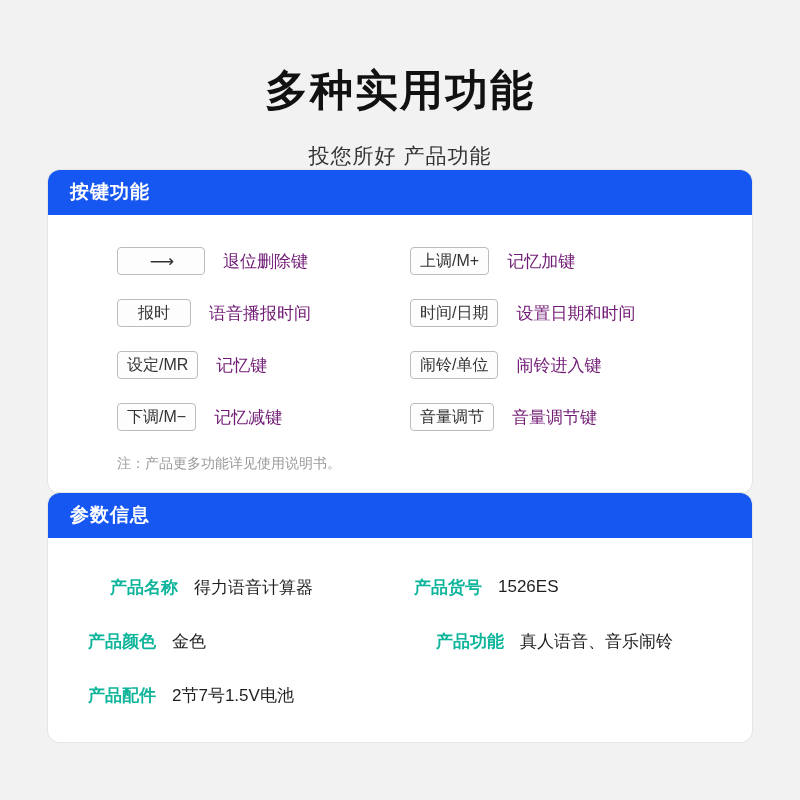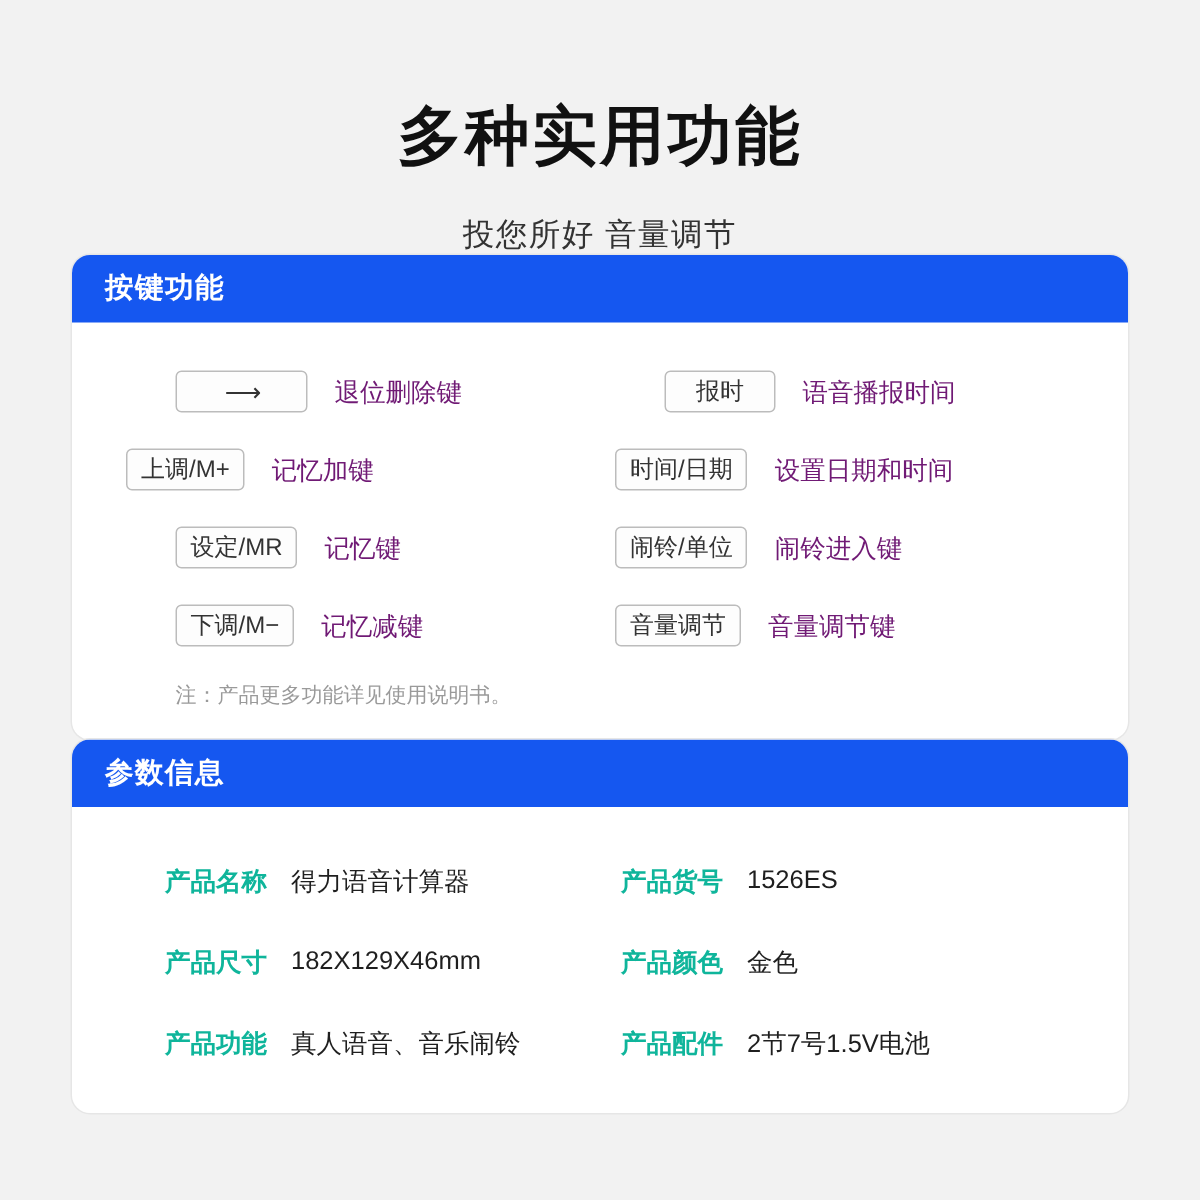--- a/index.html
+++ b/index.html
@@ -133,39 +133,39 @@
   }
   .specs .c-left .spec-label { margin-left: 36px; }
   .specs .c-right .spec-label { margin-left: 14px; }
 </style>
 </head>
 <body>
 
 <div class="page">
 
   <h1 class="title">多种实用功能</h1>
-  <p class="subtitle">投您所好 音量调节</p>
+  <p class="subtitle">投您所好 产品功能</p>
 
   <section class="card">
     <div class="card-header">按键功能</div>
     <div class="card-body">
       <div class="keys">
 
         <div class="key-row col-left">
           <span class="key-cap arrow">⟶</span>
           <span class="key-desc">退位删除键</span>
         </div>
+        <div class="key-row col-right">
+          <span class="key-cap">上调/M+</span>
+          <span class="key-desc">记忆加键</span>
+        </div>
+
         <div class="key-row col-left">
           <span class="key-cap">报时</span>
           <span class="key-desc">语音播报时间</span>
-        </div>
-
-        <div class="key-row col-right">
-          <span class="key-cap">上调/M+</span>
-          <span class="key-desc">记忆加键</span>
         </div>
         <div class="key-row col-right">
           <span class="key-cap">时间/日期</span>
           <span class="key-desc">设置日期和时间</span>
         </div>
 
         <div class="key-row col-left">
           <span class="key-cap">设定/MR</span>
           <span class="key-desc">记忆键</span>
         </div>
@@ -195,24 +195,20 @@
 
         <div class="spec-row c-left">
           <span class="spec-label">产品名称</span>
           <span class="spec-value">得力语音计算器</span>
         </div>
         <div class="spec-row c-right">
           <span class="spec-label">产品货号</span>
           <span class="spec-value">1526ES</span>
         </div>
 
-        <div class="spec-row c-left">
-          <span class="spec-label">产品尺寸</span>
-          <span class="spec-value">182X129X46mm</span>
-        </div>
         <div class="spec-row c-right">
           <span class="spec-label">产品颜色</span>
           <span class="spec-value">金色</span>
         </div>
 
         <div class="spec-row c-left">
           <span class="spec-label">产品功能</span>
           <span class="spec-value">真人语音、音乐闹铃</span>
         </div>
         <div class="spec-row c-right">

